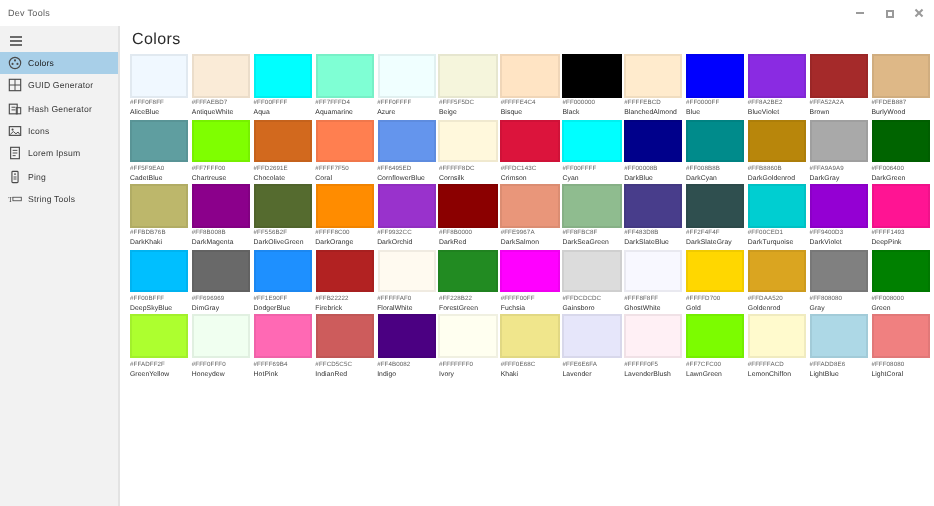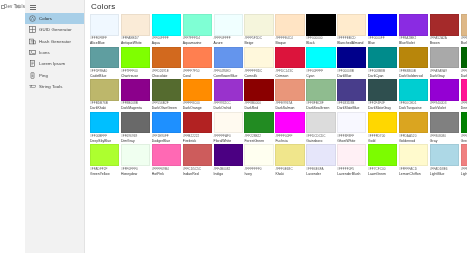--- a/index.html
+++ b/index.html
@@ -11,20 +11,21 @@
     height: 253px;
     overflow: hidden;
     font-family: "Liberation Sans", sans-serif;
     background: #ffffff;
     color: #1a1a1a;
   }
   #app {
     width: 467px;
     height: 253px;
     display: flex;
+    flex-direction: column;
     position: relative;
   }
   
   .titlebar {
     height: 13px;
     flex: 0 0 13px;
     background: #ffffff;
     display: flex;
     align-items: center;
     position: relative;

